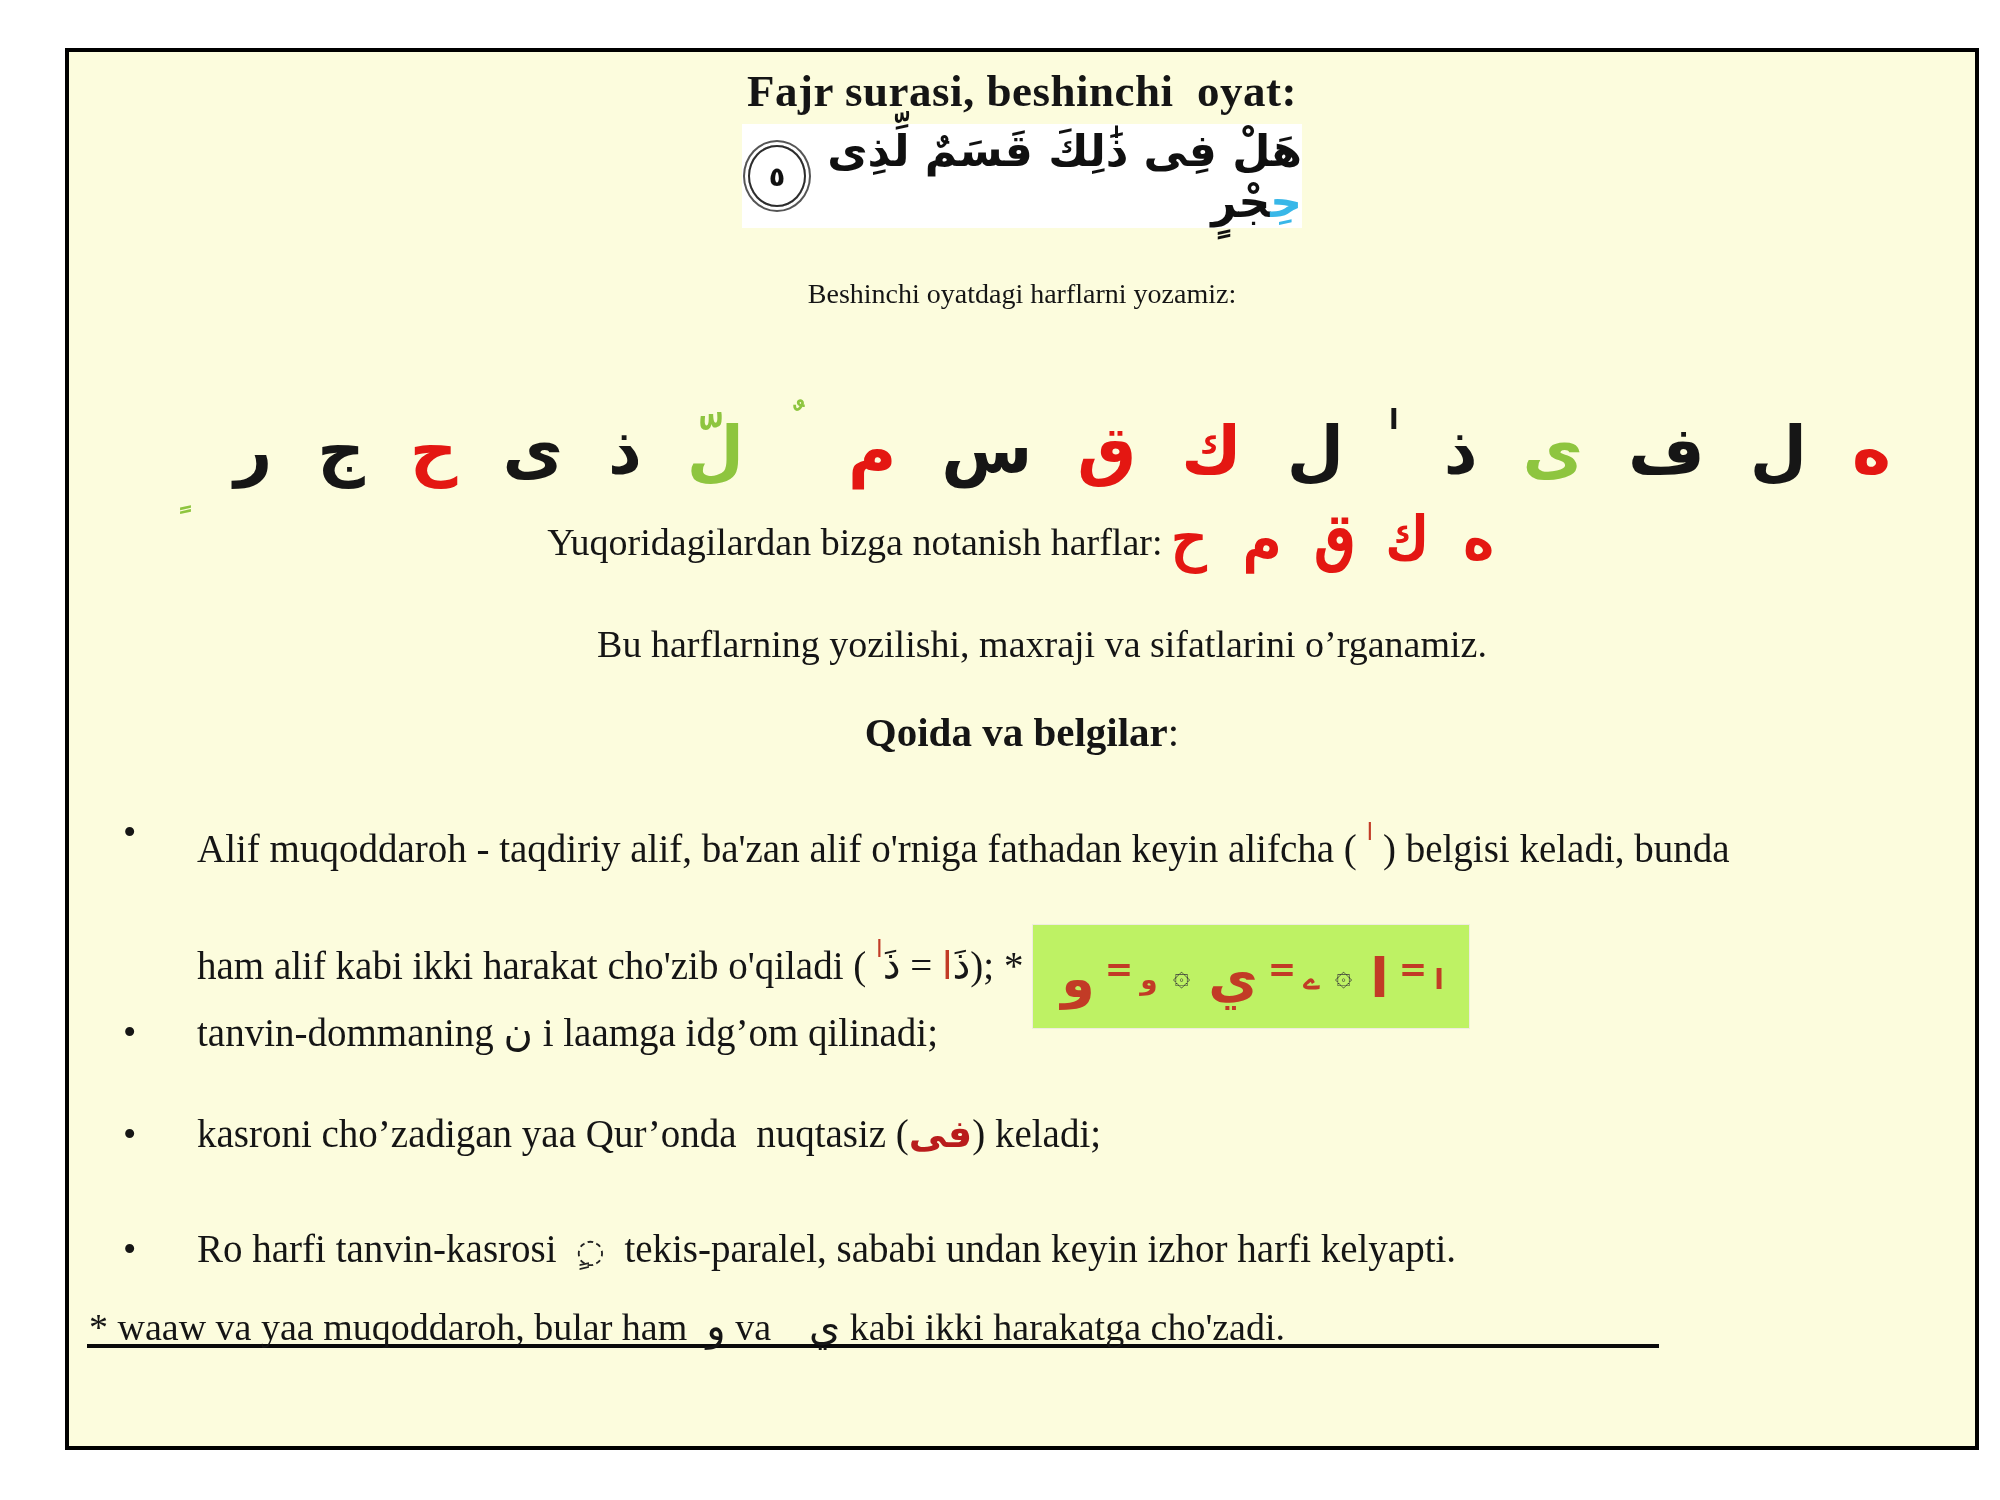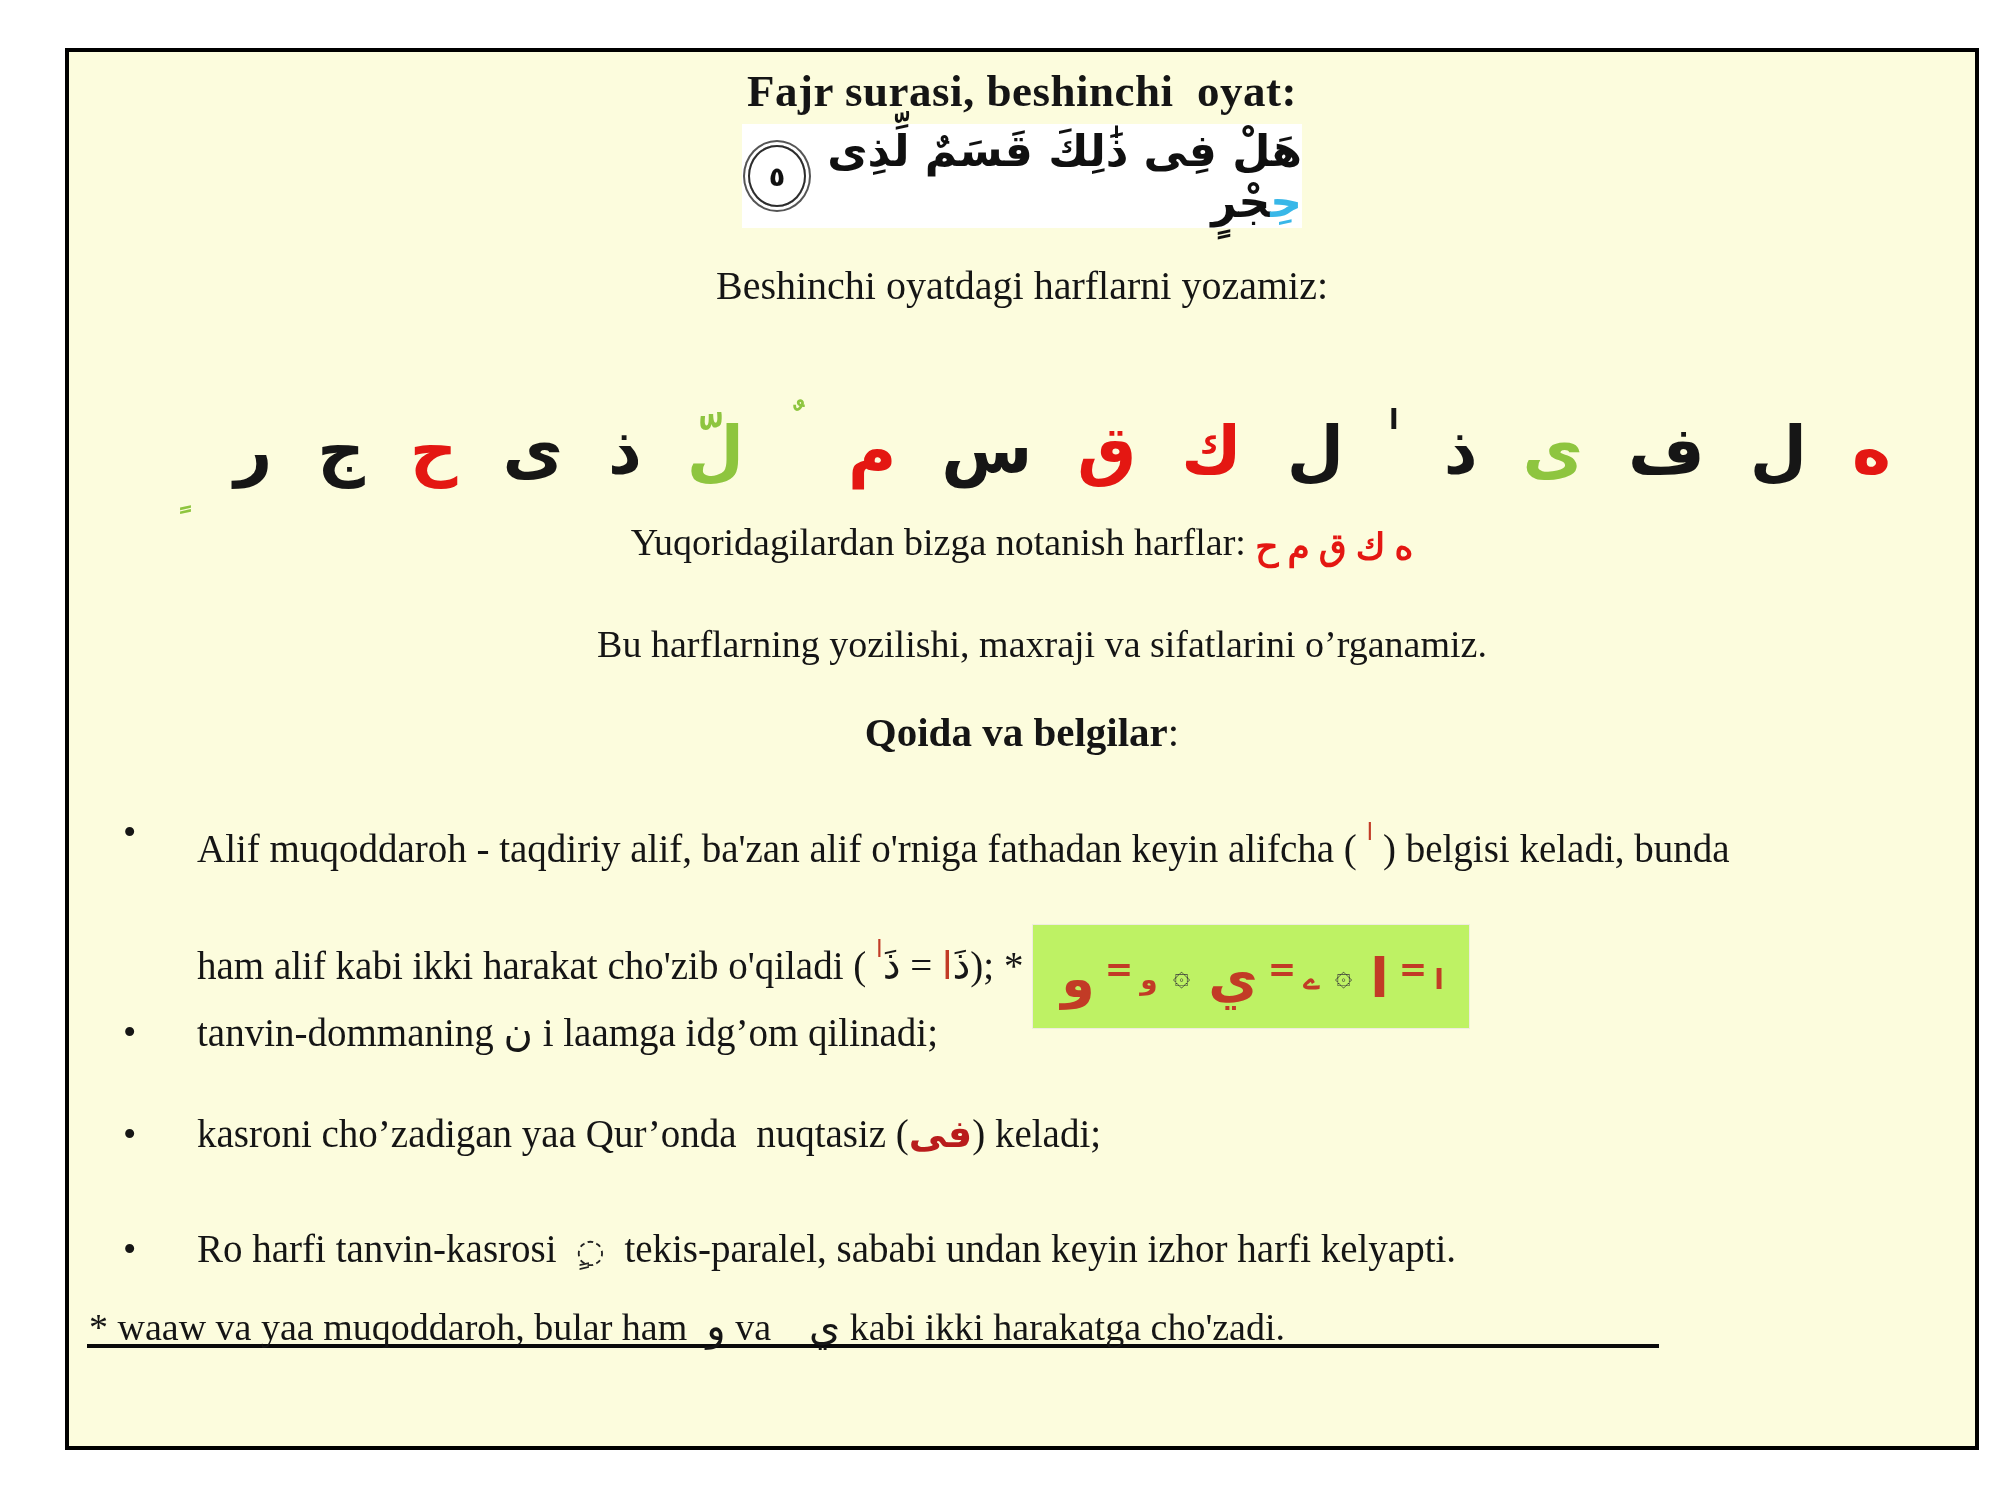--- a/index.html
+++ b/index.html
@@ -20,35 +20,35 @@
     direction:rtl;font-family:"DejaVu Sans",sans-serif;font-weight:bold;font-size:44px;
   }
   .verse .v-k{color:#101010;}
   .verse .v-c{color:var(--cyan,#38B7E8);}
   .medallion{
     width:54px;height:58px;border:2px solid #2c2c2c;border-radius:50%;
     box-shadow:0 0 0 3px #ffffff,0 0 0 5px #555;
     display:inline-flex;align-items:center;justify-content:center;
     font-size:27px;color:#111;flex:0 0 auto;margin-left:6px;
   }
-  .l-yozamiz{top:208px;font-size:40px;line-height:52px;}
+  .l-yozamiz{top:216px;font-size:28px;line-height:52px;}
   .letters{
     top:293px;direction:rtl;font-family:"DejaVu Sans",sans-serif;
     font-size:66px;font-weight:bold;line-height:150px;height:160px;
   }
   .letters span{margin:0 11px;}
   .lt-k{color:#161616;}
   .lt-r{color:var(--red,#E41712);}
   .lt-g{color:var(--green,#8EC53F);}
   .lt-dg{font-size:28px;color:#161616;vertical-align:44px;margin:0 2px;}
   .lt-tnu{font-size:40px;color:var(--green,#8EC53F);vertical-align:38px;margin:0 0px;}
   .lt-tnd{font-size:38px;color:var(--green,#8EC53F);vertical-align:-32px;margin-left:10px;margin-right:-26px;}
   .l-notanish{top:460px;font-size:38px;line-height:60px;}
   .seg-nred{
-    font-family:Liberation Serif, serif;font-size:36px;font-weight:bold;
+    font-family:Liberation Mono, monospace;font-size:60px;font-weight:bold;
     color:var(--red,#E41712);letter-spacing:16px;vertical-align:-4px;
   }
   .l-bu{top:566px;font-size:38px;line-height:52px;margin-left:20px;}
   .l-qoida{top:653px;font-size:41px;line-height:54px;}
   .l-qoida .hd{font-weight:bold;}
   .bullets{position:absolute;top:730px;left:28px;right:26px;}
   .bullet{position:absolute;left:0;right:0;padding-left:100px;}
   .bullet:nth-child(1){top:0;}
   .bullet:nth-child(2){top:200px;}
   .bullet:nth-child(3){top:302px;}

